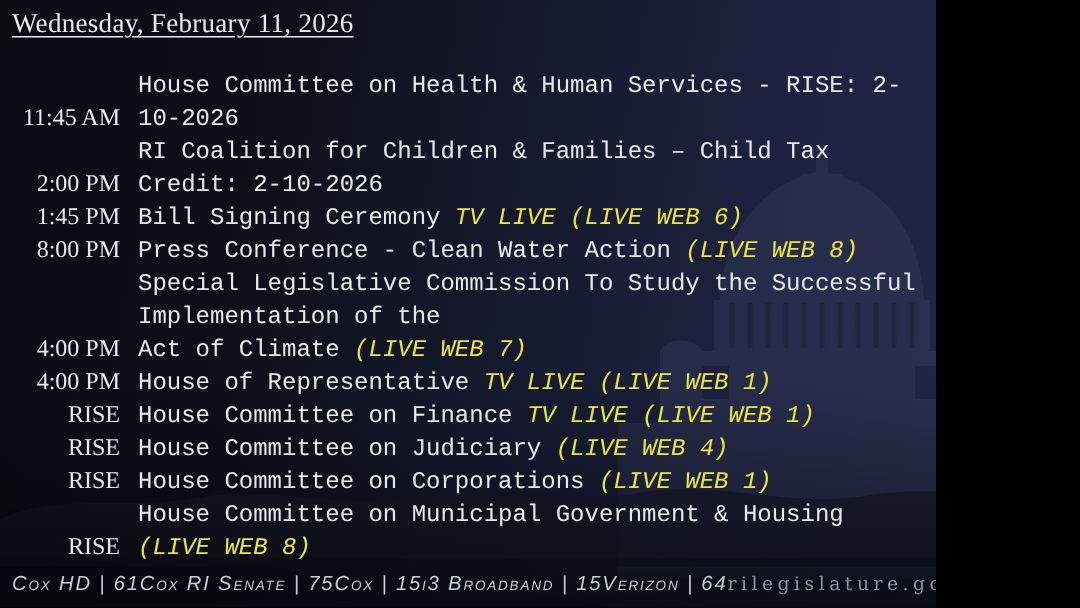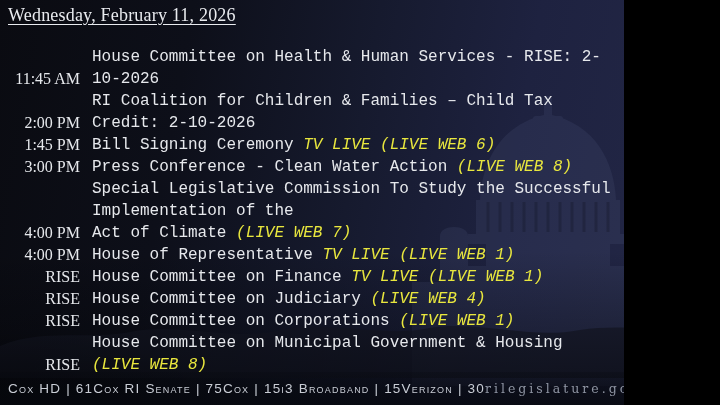--- a/index.html
+++ b/index.html
@@ -37,21 +37,21 @@
   .hl { color:#e9e73e; font-style:italic; }
   .footer {
     position:absolute; left:0; right:0; bottom:0; height:33px; z-index:4;
     display:flex; align-items:center; justify-content:space-between;
     padding:0 10px 0 8px; box-sizing:border-box;
     background:linear-gradient(to bottom, rgba(6,8,14,0.25), rgba(6,8,14,0.7));
     font-family:"Liberation Sans", sans-serif;
   }
   .chan {
     font-variant:small-caps; letter-spacing:1.2px;
-    font-size:13.5px; color:#c9cdd5; white-space:nowrap;
+    font-size:13.5px; color:#c9cdd5; white-space:nowrap;font-style:italic;
   }
   .site {
     font-family:"DejaVu Serif", serif; font-size:12.5px;
     letter-spacing:3px; color:#8f95a3; white-space:nowrap;text-align:center;
   }
 </style>
 </head>
 <body>
 
 <div class="screen">
@@ -104,21 +104,21 @@
     <span class="time">2:00 PM</span>
     <span class="desc">RI Coalition for Children &amp; Families – Child Tax Credit: 2-10-2026</span>
   </div>
 
   <div class="row">
     <span class="time">1:45 PM</span>
     <span class="desc">Bill Signing Ceremony <span class="hl">TV LIVE (LIVE WEB 6)</span></span>
   </div>
 
   <div class="row">
-    <span class="time">3:00 PM</span>
+    <span class="time">8:00 PM</span>
     <span class="desc">Press Conference - Clean Water Action <span class="hl">(LIVE WEB 8)</span></span>
   </div>
 
   <div class="row">
     <span class="time">4:00 PM</span>
     <span class="desc">Special Legislative Commission To Study the Successful Implementation of the
 Act of Climate <span class="hl">(LIVE WEB 7)</span></span>
   </div>
 
   <div class="row">
@@ -148,17 +148,17 @@
   </div>
 </div>
   </div>
 
   <div class="footer">
 
     <span class="chan">Cox HD | 61</span>
       <span class="chan">Cox RI Senate | 75</span>
       <span class="chan">Cox | 15</span>
       <span class="chan">i3 Broadband | 15</span>
-      <span class="chan">Verizon | 30</span>
+      <span class="chan">Verizon | 64</span>
       <span class="site">rilegislature.gov</span>
   </div>
 
 </div>
 
 </body></html>

